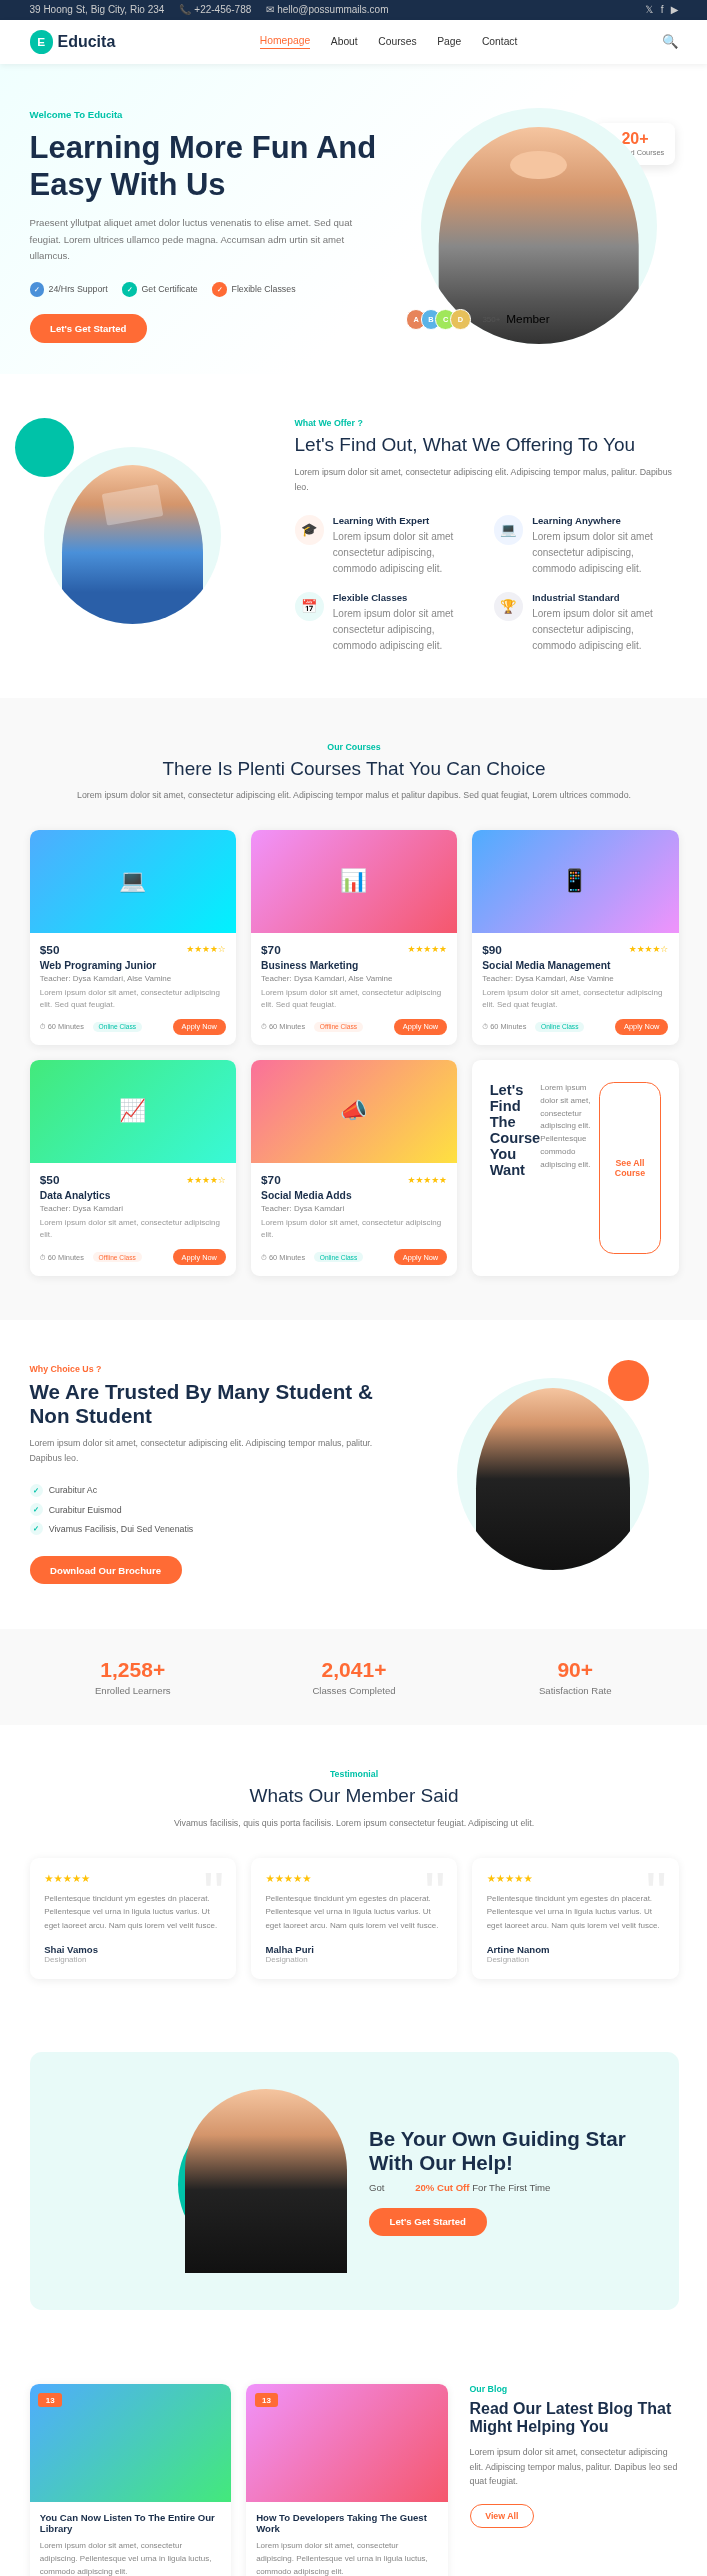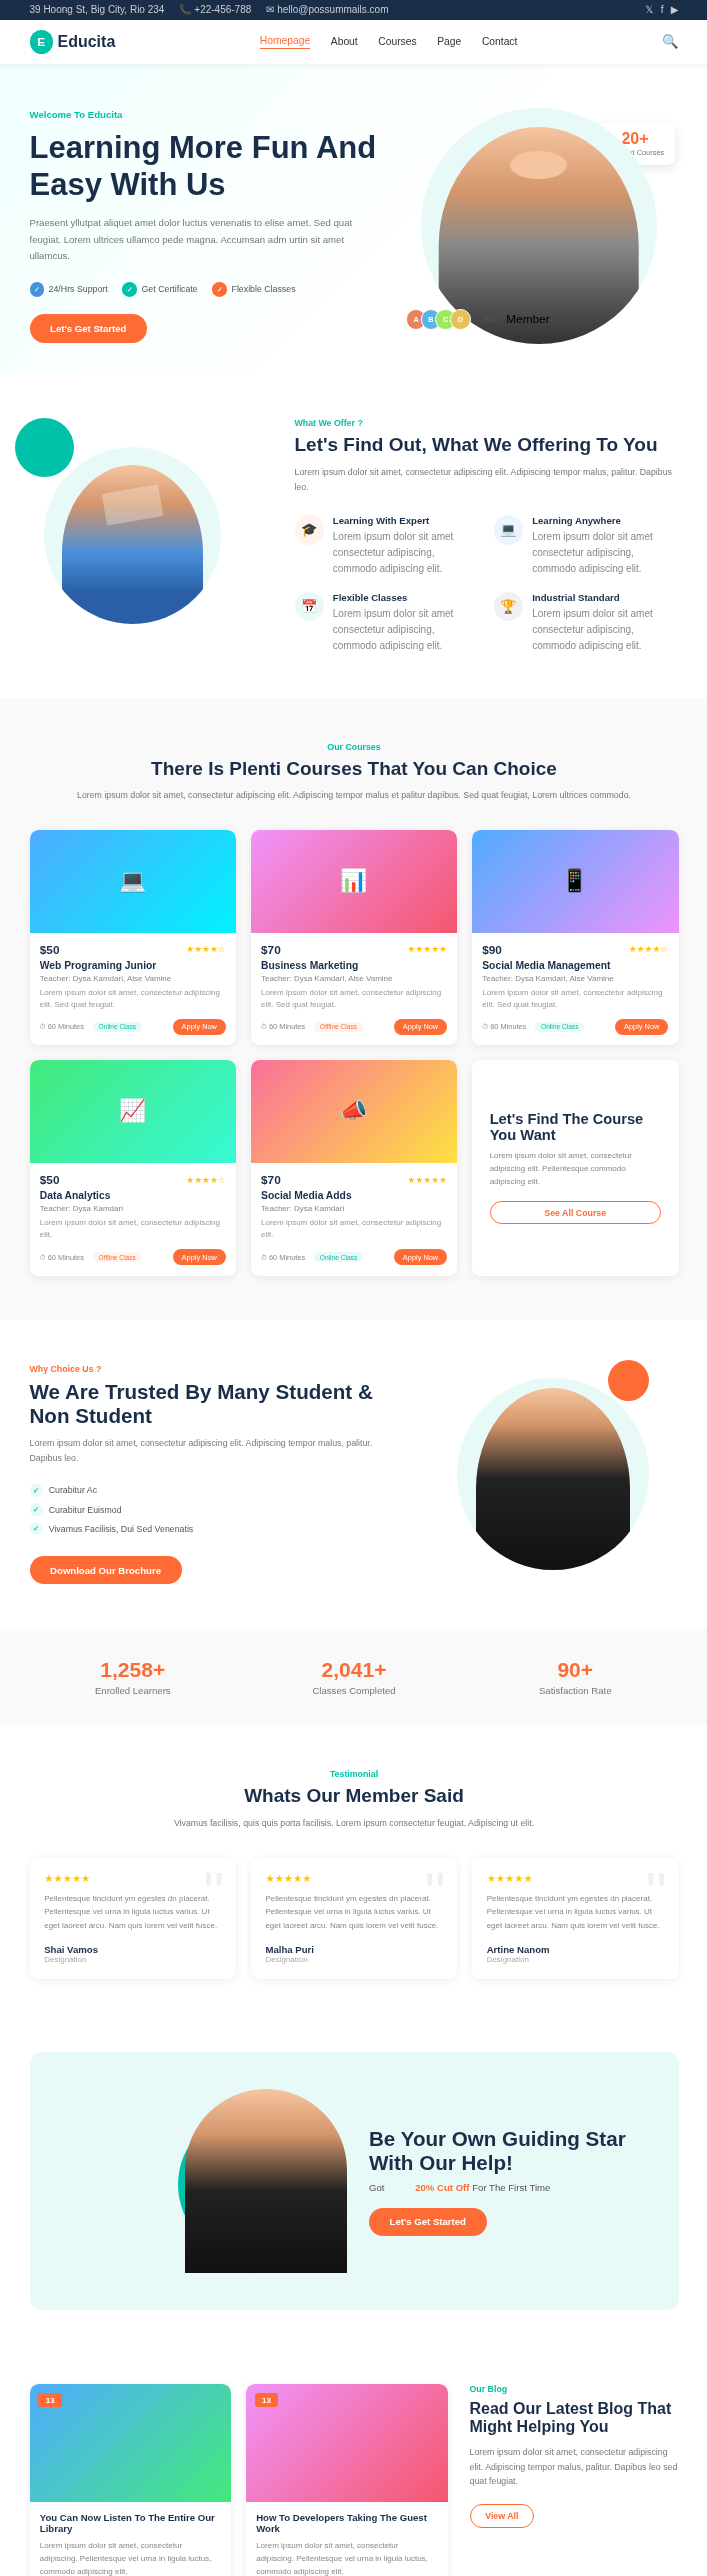--- a/index.html
+++ b/index.html
@@ -40,21 +40,21 @@
     .avatar-group { display: flex; }
     .avatar-sm { width: 20.6px; height: 20.6px; border-radius: 50%; border: 1.5px solid white; margin-left: -5.9px; font-size: 7.4px; color: white; display: flex; align-items: center; justify-content: center; font-weight: 700; }
     .member-count { font-size: 8px; color: #555; margin-left: 5.9px; }
 
     
     .what-offer { padding: 44px 29.5px; background: #fff; display: flex; gap: 44px; align-items: center; }
     .offer-left { position: relative; width: 221px; flex-shrink: 0; }
     .offer-green-blob { width: 59px; height: 59px; border-radius: 50%; background: #00c2a8; position: absolute; top: -14.7px; left: -14.7px; }
     .offer-right { flex: 1; }
     .section-sub { color: #00c2a8; font-size: 8.8px; font-weight: 600; margin-bottom: 5.9px; }
-    .section-title { font-size: 19px; font-weight: 700; color: #1a2e4a; margin-bottom: 8.8px; }
+    .section-title { font-size: 19px; font-weight: 400; color: #1a2e4a; margin-bottom: 8.8px; }
     .section-desc { font-size: 8.8px; color: #777; line-height: 1.7; margin-bottom: 20.6px; }
     .offer-grid { display: grid; grid-template-columns: 1fr 1fr; gap: 14.7px; }
     .offer-item { display: flex; gap: 8.8px; align-items: flex-start; }
     .offer-icon { width: 29.5px; height: 29.5px; border-radius: 50%; display: flex; align-items: center; justify-content: center; flex-shrink: 0; font-size: 13.3px; }
     .offer-icon.orange { background: #fff3ee; }
     .offer-icon.blue { background: #eef4ff; }
     .offer-icon.green { background: #e8faf8; }
     .offer-icon.dark { background: #f0f0f5; }
     .offer-item-title { font-size: 9.6px; font-weight: 700; color: #1a2e4a; margin-bottom: 2.9px; }
     .offer-item-desc { font-size: 10px; color: #888; line-height: 1.6; }
@@ -76,21 +76,21 @@
     .course-title { font-size: 10.3px; font-weight: 700; color: #1a2e4a; margin-bottom: 2.9px; }
     .course-teacher { font-size: 8px; color: #888; margin-bottom: 4.4px; }
     .course-desc { font-size: 8px; color: #999; line-height: 1.5; margin-bottom: 7.4px; }
     .course-meta { display: flex; gap: 8.8px; align-items: center; font-size: 7.4px; color: #888; }
     .course-meta span { display: flex; align-items: center; gap: 2.2px; }
     .apply-btn { background: #ff6b35; color: white; border: none; padding: 3.7px 8.8px; border-radius: 11px; font-size: 7.4px; cursor: pointer; margin-left: auto; }
     .badge-online { background: #e8faf8; color: #00c2a8; padding: 1.5px 5.9px; border-radius: 7.4px; font-size: 6.6px; }
     .badge-offline { background: #fff3ee; color: #ff6b35; padding: 1.5px 5.9px; border-radius: 7.4px; font-size: 6.6px; }
 
     
-    .find-course-card { background: #fff; border-radius: 8.8px; box-shadow: 0 1.5px 8.8px rgba(0,0,0,0.07); padding: 22px 17.7px; display: flex; flex-direction: column; justify-content: center; }
+    .find-course-card { background: #fff; border-radius: 8.8px; box-shadow: 0 1.5px 8.8px rgba(0,0,0,0.07); padding: 22px 17.7px; display: flex; justify-content: center; }
     .find-course-card h3 { font-size: 14.7px; font-weight: 800; color: #1a2e4a; margin-bottom: 7.4px; }
     .find-course-card p { font-size: 8px; color: #888; line-height: 1.6; margin-bottom: 11.8px; }
     .btn-outline { background: transparent; border: 1.5px solid #ff6b35; color: #ff6b35; padding: 5.9px 14.7px; border-radius: 14.7px; font-size: 8.8px; cursor: pointer; font-weight: 600; }
 
     
     .why-section { padding: 44px 29.5px; display: flex; gap: 44px; align-items: center; }
     .why-left { flex: 1; }
     .why-sub { color: #ff6b35; font-size: 8.8px; font-weight: 600; margin-bottom: 5.9px; }
     .why-title { font-size: 20.6px; font-weight: 800; color: #1a2e4a; margin-bottom: 8.8px; }
     .why-desc { font-size: 8.8px; color: #777; line-height: 1.7; margin-bottom: 14.7px; }

